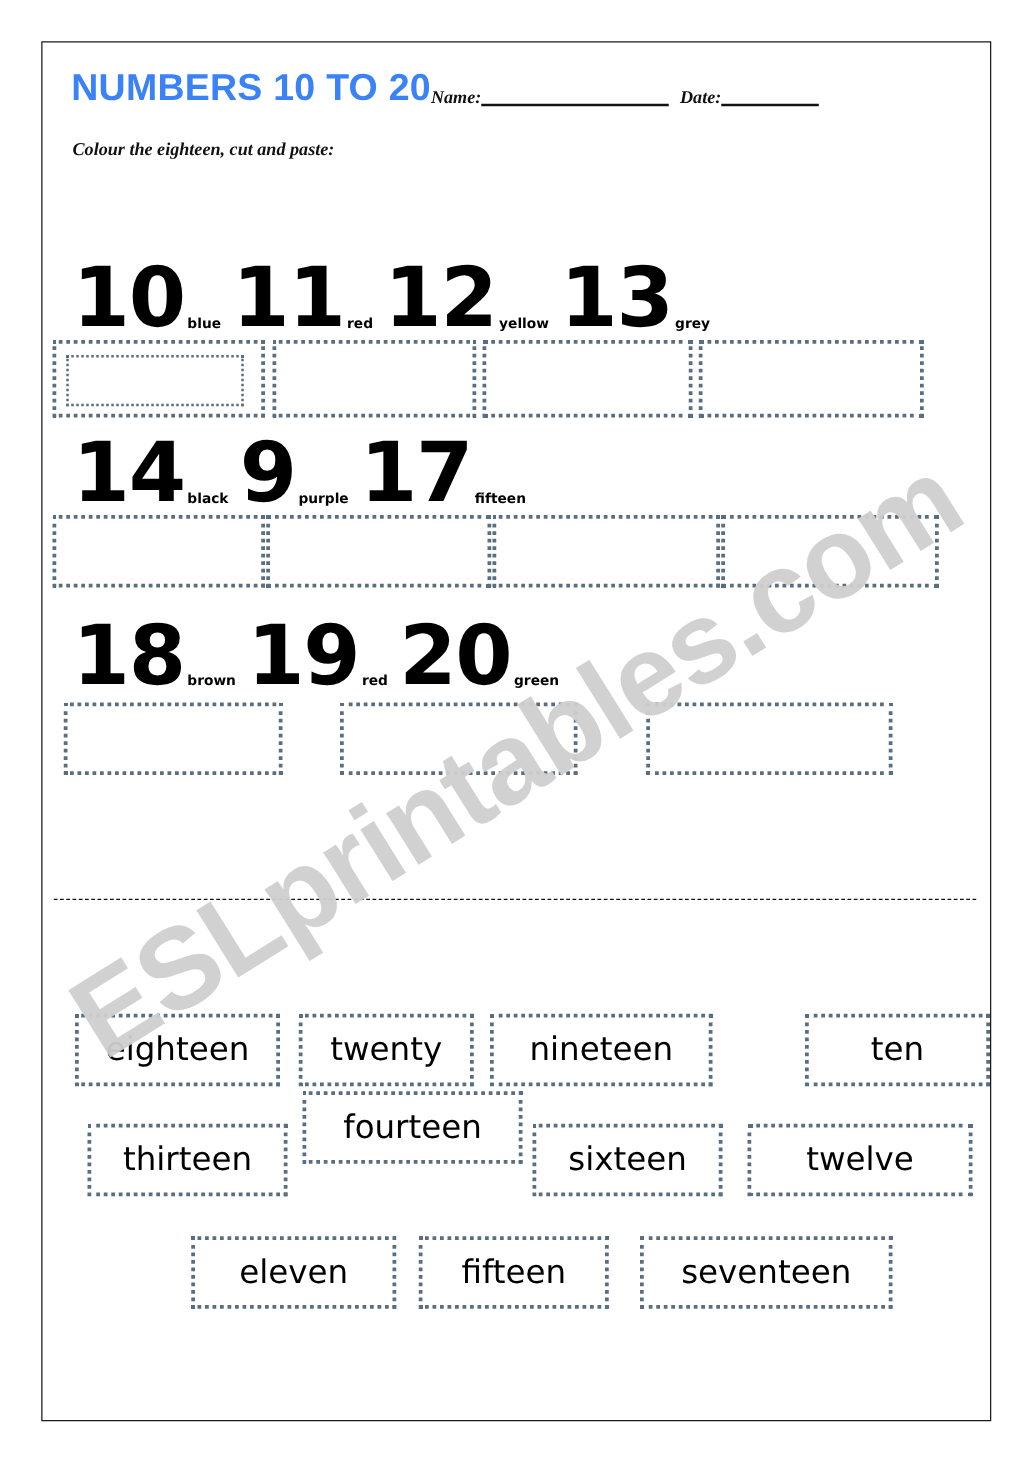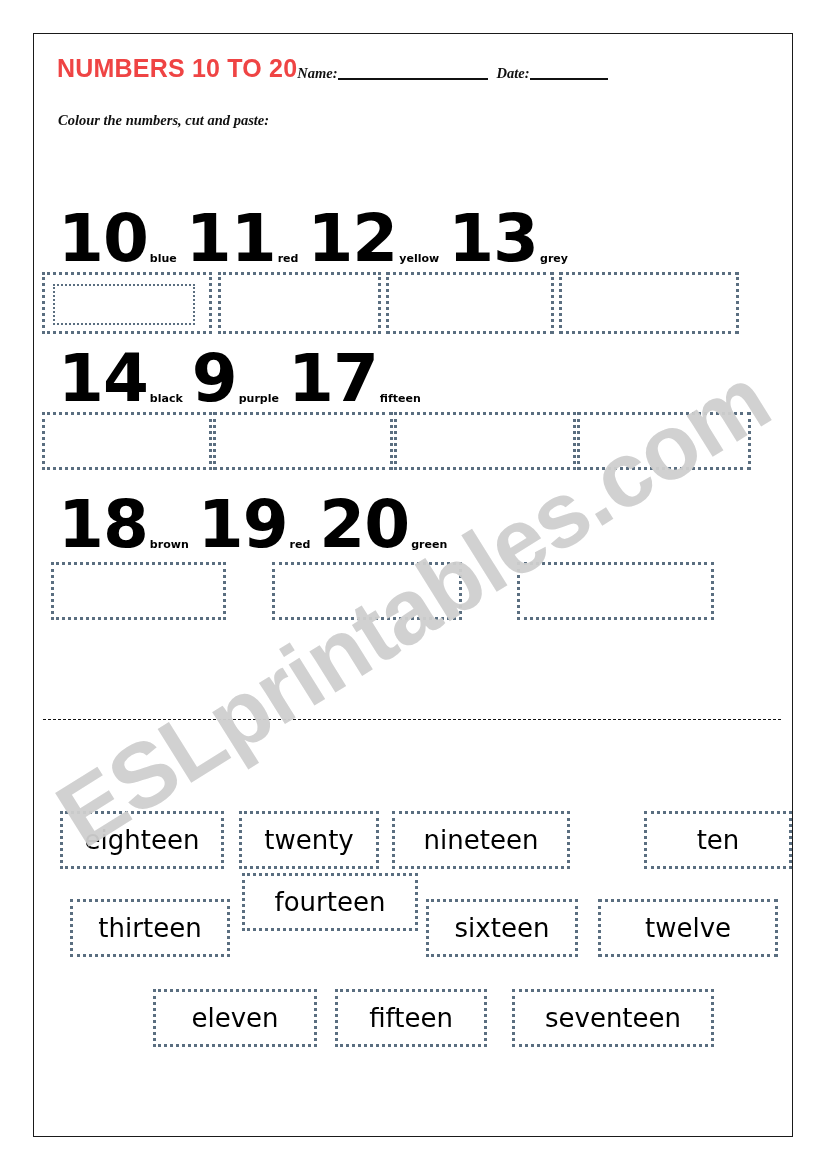--- a/index.html
+++ b/index.html
@@ -50,23 +50,23 @@
     position: absolute;
     left: 23px;
     top: 22px;
     width: 715px;
     display: flex;
     align-items: flex-end;
     z-index: 5;
   }
   #title {
     font-family: "Liberation Sans", sans-serif;
-    font-size: 25px;
-    font-weight: 700;
-    color: #ef4444;
+    font-size: 30px;
+    font-weight: 700;
+    color: #3b82f6;
     letter-spacing: 0.2px;
     white-space: nowrap;
     line-height: 1;
   }
   .namedate {
     font-family: "Liberation Serif", serif;
     font-style: italic;
     font-weight: 700;
     font-size: 14.5px;
     color: #111;
@@ -188,21 +188,21 @@
 
   <div id="watermark">ESLprintables.com</div>
 
   <div id="header">
     <div id="title">NUMBERS 10 TO 20</div>
     <div class="namedate">
       <span>Name:</span><span class="rule rule-name"></span><span class="gap"></span><span>Date:</span><span class="rule rule-date"></span>
     </div>
   </div>
 
-  <div id="instruction">Colour the numbers, cut and paste:</div>
+  <div id="instruction">Colour the eighteen, cut and paste:</div>
 
   <div id="dynamic-layer">
       <div class="num-row" style="top: 172px;">
         <div class="num-item">
           <span class="digit">10</span>
           <span class="colour-word">blue</span>
         </div>
         <div class="num-item">
           <span class="digit">11</span>
           <span class="colour-word">red</span>

